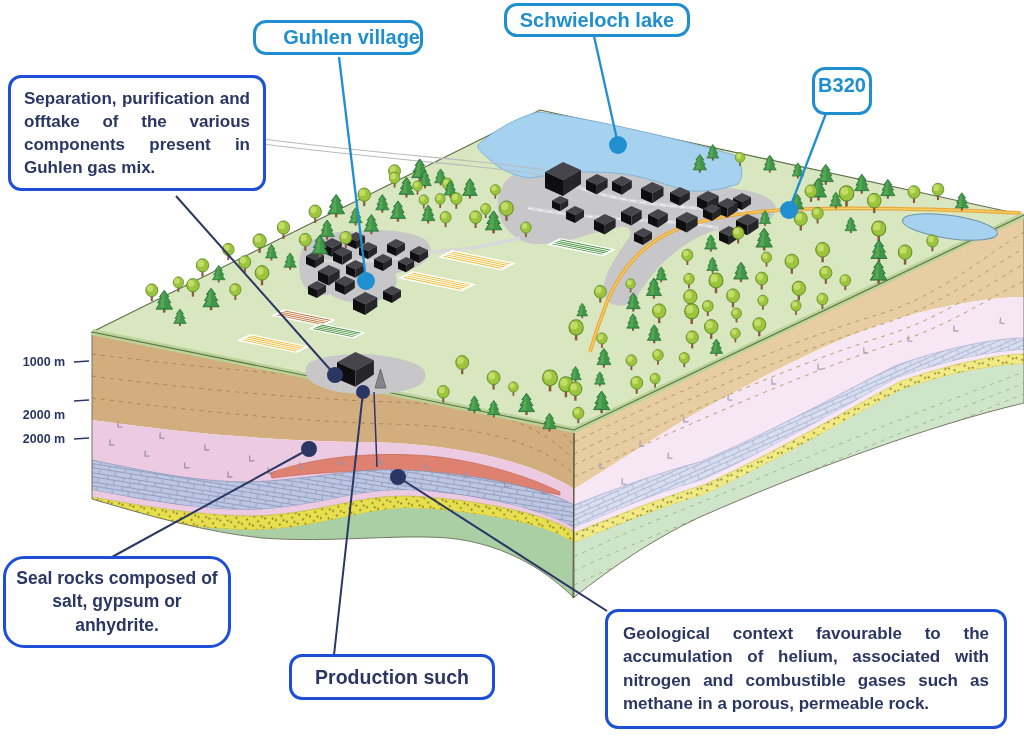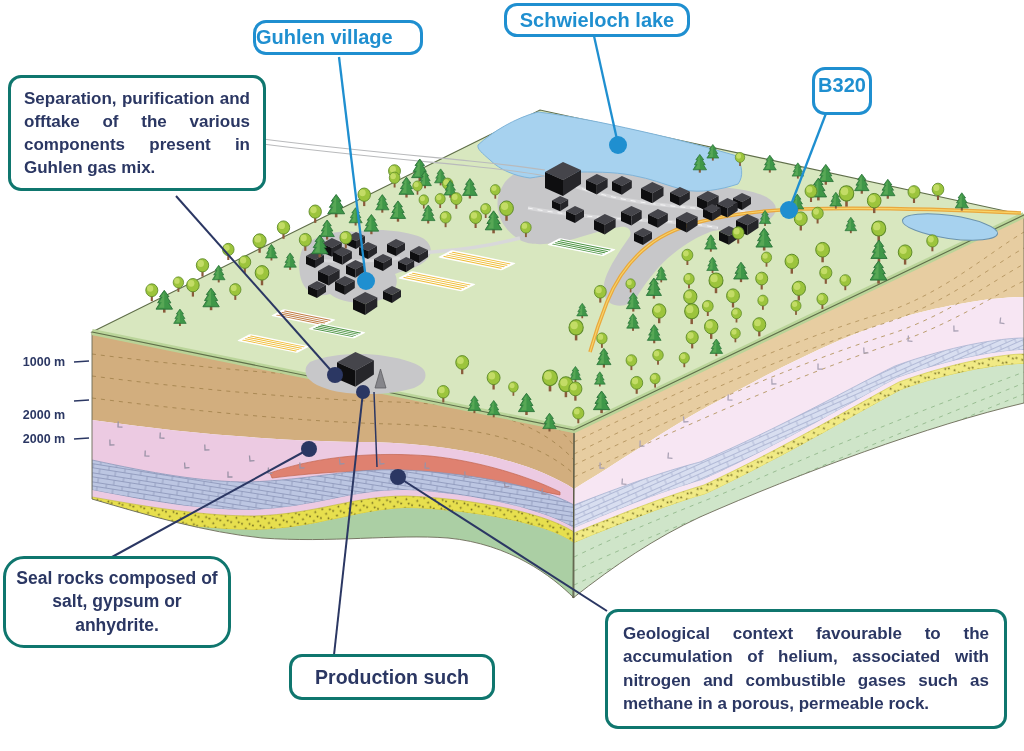--- a/index.html
+++ b/index.html
@@ -1,24 +1,24 @@
 <!DOCTYPE html>
 <html><head>
 <meta charset="utf-8">
 <style>
   html,body{margin:0;padding:0;background:#fff;}
   .stage{position:relative;width:1024px;height:751px;background:#ffffff;
          font-family:"Liberation Sans",sans-serif;overflow:hidden;}
   .stage svg{position:absolute;left:0;top:0;}
   .callout{position:absolute;background:#ffffff;border-radius:13px;font-weight:bold;
            box-sizing:border-box;z-index:5;}
-  .callout.navy{border:3px solid #0f766e;color:#2b3763;}
+  .callout.navy{border:3px solid #1d4ed8;color:#2b3763;}
   .callout.blue{border:3px solid #1f8fd0;color:#1f8fd0;}
   .co-sep{left:8px;top:75px;width:258px;padding:9px 13px;font-size:17px;line-height:1.36;text-align:justify;}
-  .co-guhlen{left:253px;top:20px;width:170px;height:35px;font-size:20px;line-height:29px;text-align:left;}
+  .co-guhlen{left:253px;top:20px;width:170px;height:35px;font-size:20px;line-height:29px;text-align:right;}
   .co-lake{left:504px;top:3px;width:186px;height:34px;font-size:20px;line-height:28px;text-align:center;}
   .co-b320{left:812px;top:67px;width:60px;height:48px;font-size:20px;line-height:30px;text-align:center;}
   .co-seal{left:3px;top:556px;width:228px;padding:8px 10px;font-size:17.5px;line-height:1.33;text-align:center;border-radius:21px;}
   .co-prod{left:289px;top:654px;width:206px;height:46px;font-size:19.5px;line-height:40px;text-align:center;}
   .co-geo{left:588px;top:609px;width:402px;padding:10px 15px;font-size:17px;line-height:1.38;text-align:justify;margin-left:17px;}
   .depth{position:absolute;color:#2b3763;font-weight:bold;font-size:12.5px;width:52px;text-align:center;z-index:4;}
 </style>
 </head>
 <body>
 

